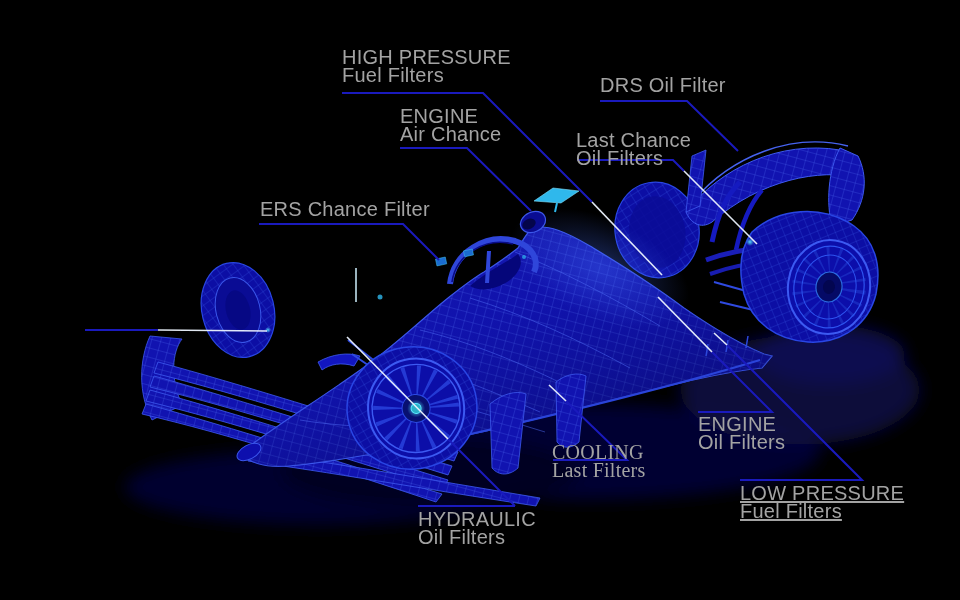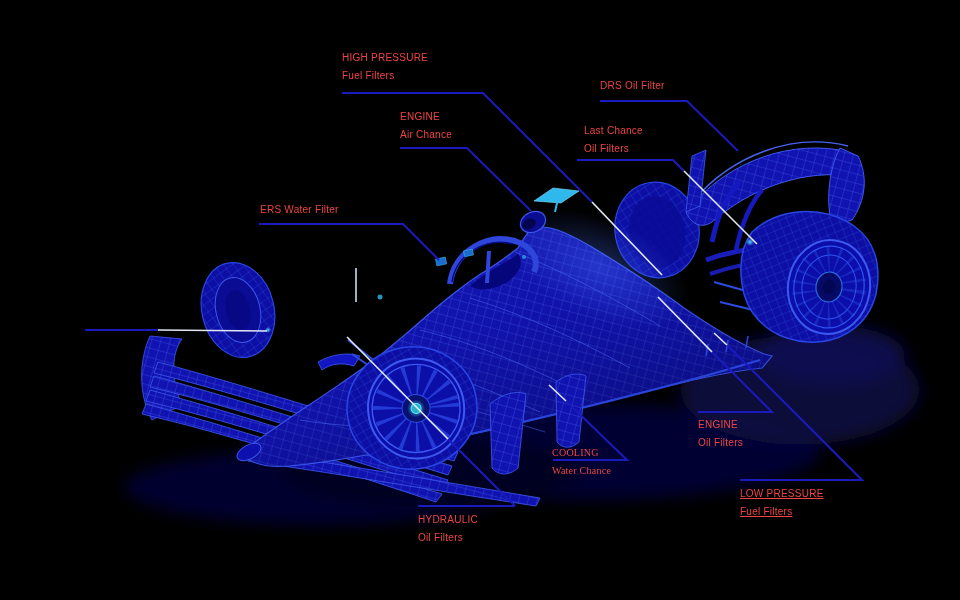--- a/index.html
+++ b/index.html
@@ -1,25 +1,25 @@
 <!DOCTYPE html>
 <html><head>
 <meta charset="utf-8">
 <style>
   html,body{margin:0;padding:0;background:#000;}
   .stage{position:relative;width:960px;height:600px;background:#000000;overflow:hidden;
          font-family:"Liberation Sans", sans-serif;}
   .scene{position:absolute;left:0;top:0;width:960px;height:600px;}
-  .label{position:absolute;color:#ef4444;font-size:10px;line-height:17.5px;
+  .label{position:absolute;color:#a3a3a3;font-size:20px;line-height:17.5px;
          letter-spacing:.25px;white-space:nowrap;}
   .label span{display:block;}
   #lbl-high-pressure{left:342px;top:49px;}
   #lbl-engine-air{left:400px;top:108px;}
   #lbl-drs{left:600px;top:77px;}
-  #lbl-last-chance{left:576px;top:122px;margin-left:8px;}
+  #lbl-last-chance{left:576px;top:132px;}
   #lbl-ers{left:260px;top:201px;}
   #lbl-power-steering{left:88px;top:271px;}
   #lbl-hydraulic{left:418px;top:511px;}
   #lbl-cooling{left:552px;top:444px;font-family:Liberation Serif, serif;}
   #lbl-engine-oil{left:698px;top:416px;}
   #lbl-low-pressure{left:740px;top:485px;text-decoration:underline;}
 </style>
 </head>
 <body>
 
@@ -218,29 +218,29 @@
     <span>Air Chance</span>
   </div>
   <div class="label" id="lbl-drs">
     <span>DRS Oil Filter</span>
   </div>
   <div class="label" id="lbl-last-chance">
     <span>Last Chance</span>
     <span>Oil Filters</span>
   </div>
   <div class="label" id="lbl-ers">
-    <span>ERS Water Filter</span>
+    <span>ERS Chance Filter</span>
   </div>
   <div class="label" id="lbl-hydraulic">
     <span>HYDRAULIC</span>
     <span>Oil Filters</span>
   </div>
   <div class="label" id="lbl-cooling">
     <span>COOLING</span>
-    <span>Water Chance</span>
+    <span>Last Filters</span>
   </div>
   <div class="label" id="lbl-engine-oil">
     <span>ENGINE</span>
     <span>Oil Filters</span>
   </div>
   <div class="label" id="lbl-low-pressure">
     <span>LOW PRESSURE</span>
     <span>Fuel Filters</span>
   </div>
 

